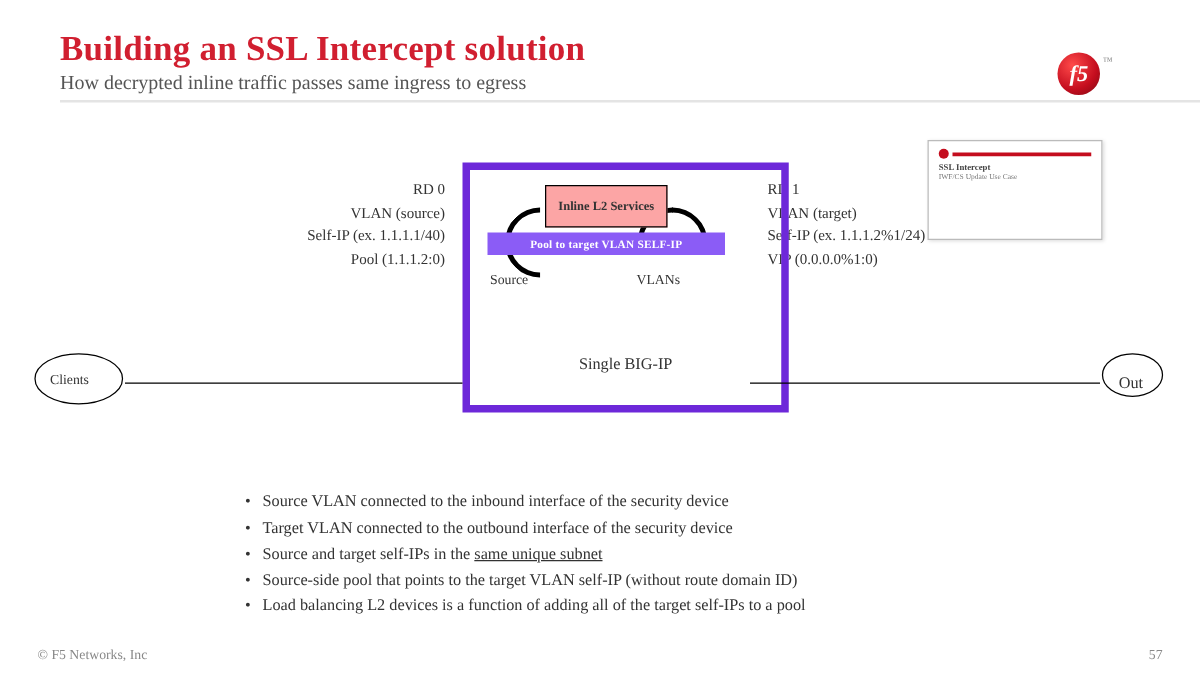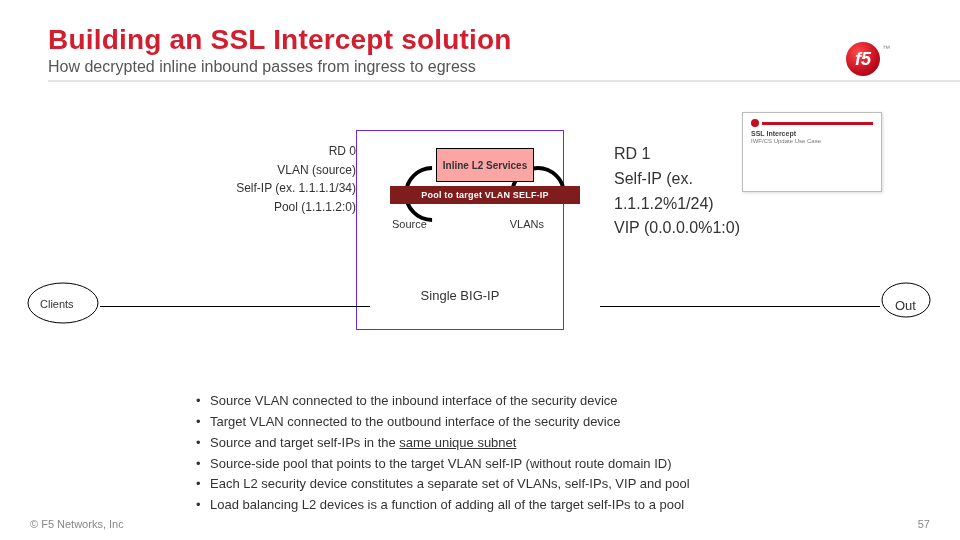--- a/index.html
+++ b/index.html
@@ -1,17 +1,17 @@
 <!DOCTYPE html>
 <html><head>
 <meta charset="utf-8">
 <style>
   * { box-sizing: border-box; margin: 0; padding: 0; }
   html, body { width: 960px; height: 540px; font-family: Arial, Helvetica, sans-serif; background: #fff; color: #333; overflow: hidden; }
-  .slide { position: relative; width: 960px; height: 540px; }
+  .slide { position: relative; width: 960px; height: 540px; font-family: Liberation Serif, serif; }
 
   
   .hdr { position: absolute; left: 48px; top: 24px; }
   .title { font-size: 28px; font-weight: 700; color: #d11f30; letter-spacing: 0.2px; }
   .subtitle { font-size: 16px; font-weight: 400; color: #555; margin-top: 2px; }
   .title-rule { position: absolute; left: 48px; right: 0; top: 80px; height: 2px; background: #e4e4e4; }
 
   
   .logo { position: absolute; right: 70px; top: 42px; display: flex; align-items: center; gap: 2px; justify-content: flex-end; }
   .logo-ball { width: 34px; height: 34px; border-radius: 50%; background: radial-gradient(circle at 35% 30%, #ff4a4a 0%, #c40d1e 60%, #7a0a13 100%); display: flex; align-items: center; justify-content: center; color: #fff; font-weight: 900; font-size: 18px; font-style: italic; }
@@ -21,38 +21,38 @@
   .preview { position: absolute; right: 78px; top: 112px; width: 140px; height: 80px; border: 1px solid #bbb; box-shadow: 1px 1px 3px rgba(0,0,0,0.15); padding: 6px 8px; font-size: 6px; color: #666; background: #fff; overflow: hidden; }
   .preview .pv-hdr { display: flex; align-items: center; gap: 3px; }
   .preview .pv-ball { width: 8px; height: 8px; border-radius: 50%; background: #c40d1e; }
   .preview .pv-bar { height: 3px; background: #c40d1e; flex: 1; }
   .preview .pv-title { font-size: 7px; font-weight: 700; color: #444; margin-top: 3px; }
   .preview .pv-sub { font-size: 6px; color: #777; margin-top: 1px; }
 
   
   .diagram { position: absolute; left: 0; top: 130px; width: 960px; height: 230px; }
 
-  .bigbox { position: absolute; left: 356px; top: 0; width: 208px; height: 200px; border: 1px solid #6d28d9; }
+  .bigbox { position: absolute; left: 370px; top: 0; width: 261px; height: 200px; border: 6px solid #6d28d9; }
   .bigbox-label { position: absolute; left: 0; right: 0; bottom: 26px; text-align: center; font-size: 13px; font-weight: 400; color: #333; line-height: 1.1; }
 
   .inlinebox { position: absolute; left: 436px; top: 18px; width: 98px; height: 34px; border: 1px solid #000; background: #fca5a5; display: flex; align-items: center; justify-content: center; font-size: 10px; font-weight: 700; text-align: center; line-height: 1.1; z-index: 3; }
 
-  .poolbar { position: absolute; left: 390px; top: 56px; width: 190px; height: 18px; background: #7f1d1d; color: #fff; font-size: 9px; font-weight: 700; display: flex; align-items: center; justify-content: center; letter-spacing: 0.2px; z-index: 2; }
+  .poolbar { position: absolute; left: 390px; top: 56px; width: 190px; height: 18px; background: #8b5cf6; color: #fff; font-size: 9px; font-weight: 700; display: flex; align-items: center; justify-content: center; letter-spacing: 0.2px; z-index: 2; }
 
   
   .arc-left, .arc-right { position: absolute; width: 56px; height: 56px; border: 4px solid #000; border-radius: 50%; border-right-color: transparent; border-bottom-color: transparent; background: transparent; z-index: 1; }
   .arc-left { left: 404px; top: 36px; transform: rotate(-45deg); }
   .arc-right { left: 510px; top: 36px; transform: rotate(45deg); }
 
   .srctgt-row { position: absolute; left: 370px; top: 88px; width: 196px; display: flex; justify-content: space-between; padding: 0 22px; font-size: 11px; color: #333; }
 
   
   .spec-left { position: absolute; left: 192px; top: 12px; width: 164px; text-align: right; font-size: 12px; line-height: 1.55; color: #333; }
   
-  .spec-right { position: absolute; left: 614px; top: 12px; width: 180px; text-align: left; font-size: 16px; line-height: 1.55; color: #333; }
+  .spec-right { position: absolute; left: 614px; top: 12px; width: 180px; text-align: left; font-size: 12px; line-height: 1.55; color: #333; }
 
   
   .cloud-l, .cloud-r { position: absolute; }
   .cloud-l { left: 26px; top: 150px; }
   .cloud-r { left: 880px; top: 150px; }
   .cloud-l svg, .cloud-r svg { overflow: visible; }
   .cloud-label-l { position: absolute; left: 40px; top: 168px; font-size: 11px; color: #333; }
   .cloud-label-r { position: absolute; left: 895px; top: 168px; font-size: 13px; color: #333; }
 
   
@@ -71,21 +71,21 @@
   .copyright { position: absolute; left: 30px; bottom: 10px; font-size: 11px; color: #888; }
   .pagenum { position: absolute; right: 30px; bottom: 10px; font-size: 11px; color: #888; }
 </style>
 </head>
 <body>
 
 <div class="slide">
 
   <div class="hdr">
     <div class="title">Building an SSL Intercept solution</div>
-    <div class="subtitle">How decrypted inline inbound passes from ingress to egress</div>
+    <div class="subtitle">How decrypted inline traffic passes same ingress to egress</div>
   </div>
   <div class="title-rule"></div>
 
   <div class="logo">
     <div class="logo-ball">f5</div>
     <div class="logo-tm">™</div>
   </div>
 
   <div class="preview">
     <div class="pv-hdr">
@@ -94,26 +94,27 @@
     </div>
     <div class="pv-title">SSL Intercept</div>
     <div class="pv-sub">IWF/CS Update Use Case</div>
   </div>
 
   <div class="diagram">
 
     <div class="spec-left">
       <div>RD 0</div>
       <div>VLAN (source)</div>
-      <div>Self-IP (ex. 1.1.1.1/34)</div>
+      <div>Self-IP (ex. 1.1.1.1/40)</div>
       <div>Pool (1.1.1.2:0)</div>
     </div>
 
     <div class="spec-right">
       <div>RD 1</div>
+      <div>VLAN (target)</div>
       <div>Self-IP (ex. 1.1.1.2%1/24)</div>
       <div>VIP (0.0.0.0%1:0)</div>
     </div>
 
     <div class="bigbox">
       <div class="bigbox-label">Single BIG-IP</div>
     </div>
 
     <div class="arc-left"></div>
     <div class="arc-right"></div>
@@ -145,21 +146,20 @@
     <div class="line l2"></div>
 
   </div>
 
   <div class="bullets">
     <ul id="bullet-ul">
         <li>Source VLAN connected to the inbound interface of the security device</li>
         <li>Target VLAN connected to the outbound interface of the security device</li>
         <li>Source and target self-IPs in the <span class="u">same unique subnet</span></li>
         <li>Source-side pool that points to the target VLAN self-IP (without route domain ID)</li>
-        <li>Each L2 security device constitutes a separate set of VLANs, self-IPs, VIP and pool</li>
         <li>Load balancing L2 devices is a function of adding all of the target self-IPs to a pool</li>
       </ul>
   </div>
 
   <div class="copyright">© F5 Networks, Inc</div>
   <div class="pagenum">57</div>
 
 </div>
 
 </body></html>

